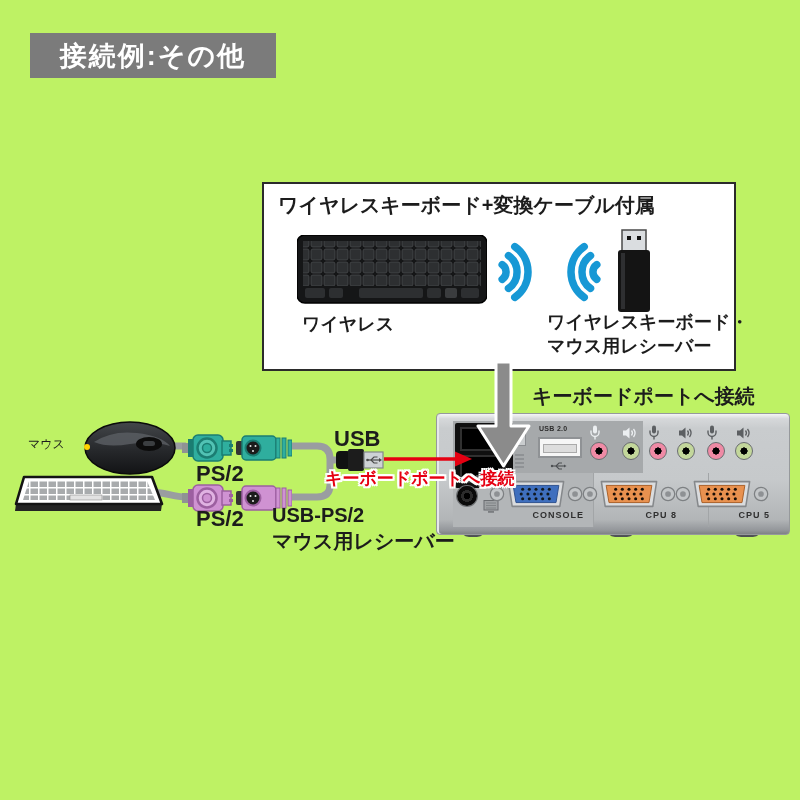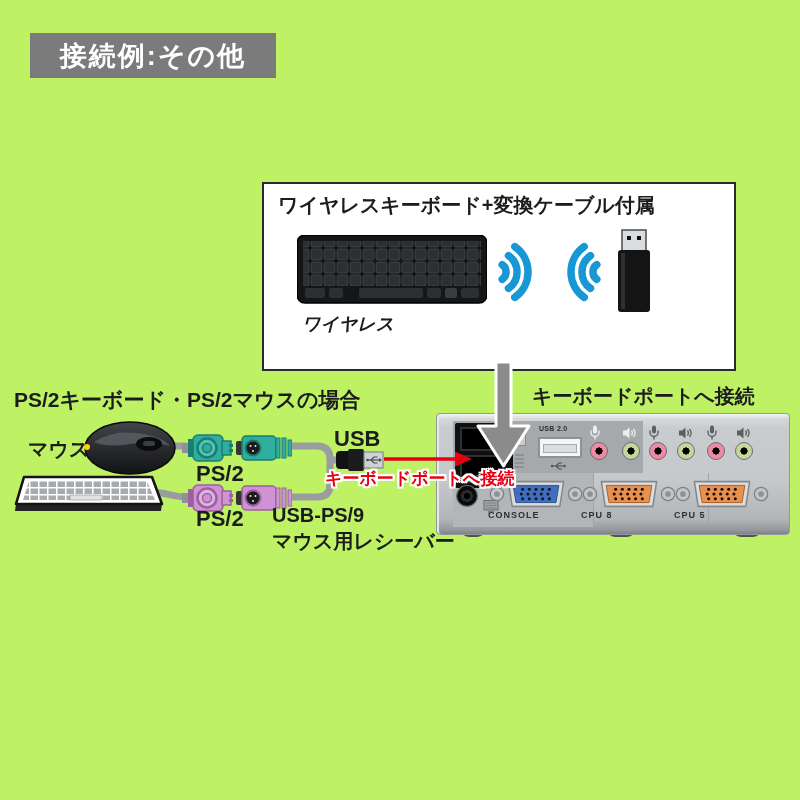--- a/index.html
+++ b/index.html
@@ -9,21 +9,21 @@
   
   .title-box{left:30px;top:33px;width:246px;height:45px;background:#7b7b7b;
              display:flex;align-items:center;justify-content:center;}
   .title-box span{color:#fff;font-size:27px;font-weight:bold;letter-spacing:2px;}
   
   .wbox{left:262px;top:182px;width:470px;height:185px;border:2px solid #2b2b2b;background:#fff;}
   .wbox-heading{position:absolute;left:14px;top:8px;font-size:20px;font-weight:bold;}
   .wlabel{position:absolute;font-size:18px;font-weight:bold;line-height:24px;white-space:nowrap;}
   
   .ps2-heading{left:14px;top:386px;font-size:21px;font-weight:bold;}
-  .jp-label{font-size:20px;font-weight:bold;white-space:nowrap;}
+  .jp-label{font-size:12px;font-weight:normal;white-space:nowrap;}
   .ps2-tag{font-size:22px;font-weight:bold;}
   .usb-tag{left:334px;top:426px;font-size:22px;font-weight:bold;text-align:right;}
   .red-note{left:325px;top:467px;font-size:17px;font-weight:bold;color:#e60012;z-index:10;white-space:nowrap;
     text-shadow:-2px -2px 0 #fff,2px -2px 0 #fff,-2px 2px 0 #fff,2px 2px 0 #fff,0 -2px 0 #fff,0 2px 0 #fff,-2px 0 0 #fff,2px 0 0 #fff;}
   .adapter-note{left:272px;top:502px;font-size:20px;font-weight:bold;line-height:26px;}
   .device-note{left:532px;top:383px;font-size:20px;font-weight:bold;white-space:nowrap;}
   
   .device{left:436px;top:413px;width:352px;height:128px;z-index:2;}
   .foot{position:absolute;height:13px;background:linear-gradient(#74777a,#4c4f52);
         border-radius:3px 3px 9px 9px;top:111px;z-index:0;}
@@ -38,21 +38,21 @@
   .pin{position:absolute;width:6px;height:3px;background:#4a4a4a;bottom:3px;}
   .tab{position:absolute;left:78px;top:14px;width:9px;height:16px;background:#c9ccce;border:1px solid #8a8d90;}
   .grille div{position:absolute;left:78px;width:9px;height:2px;background:#8f9295;}
   .usb20-label{position:absolute;left:102px;top:11px;font-size:7px;font-weight:bold;color:#2d2d2d;letter-spacing:0.3px;}
   .usb-port{position:absolute;left:101px;top:23px;width:44px;height:21px;background:#f6f6f6;
             border:2px solid #8f9295;box-sizing:border-box;}
   .usb-port i{position:absolute;left:3px;right:3px;bottom:3px;height:7px;background:#ddd;border:1px solid #aaa;}
   .jack{position:absolute;top:28px;width:18px;height:18px;border-radius:50%;border:1px solid #6a6d70;box-sizing:border-box;}
   .jack-pink{background:radial-gradient(circle,#000 0 3.5px,#ef8aa5 3.6px 100%);}
   .jack-green{background:radial-gradient(circle,#000 0 3.5px,#c3d79b 3.6px 100%);}
-  .vga-label{position:absolute;width:96px;text-align:left;top:96px;font-size:9px;font-weight:bold;
+  .vga-label{position:absolute;width:96px;text-align:right;top:96px;font-size:9px;font-weight:bold;
              color:#2f2f2f;letter-spacing:1px;}
   .dc-jack{position:absolute;left:20px;top:72px;width:20px;height:20px;border-radius:50%;
      background:radial-gradient(circle,#000 0 3px,#2b2b2b 3px 6px,#0a0a0a 6px 100%);box-shadow:0 0 0 1px #6f7275;}
   svg{display:block;}
   .z9{z-index:9;}
 </style>
 </head>
 <body>
 
 <div class="canvas">
@@ -104,26 +104,29 @@
     </svg>
 
     <svg class="abs" style="left:348px;top:44px;" width="44" height="88" viewBox="0 0 44 88">
       <rect x="10" y="2" width="24" height="21" fill="#dadde0" stroke="#4a4a4a" stroke-width="1.5"></rect>
       <rect x="15" y="8" width="4" height="4" fill="#111"></rect>
       <rect x="25" y="8" width="4" height="4" fill="#111"></rect>
       <rect x="6" y="22" width="32" height="62" rx="3" fill="#141414"></rect>
       <rect x="9" y="25" width="4" height="56" fill="#2e2f31"></rect>
     </svg>
 
-    <div class="wlabel" style="left:38px;top:128px;font-style:italic;">
+    <div class="wlabel" style="left:38px;top:128px;">
       <div>ワイヤレス</div>
     </div>
+    <div class="wlabel" style="left:283px;top:126px;">
+      <div>ワイヤレスキーボード・</div>
+      <div>マウス用レシーバー</div>
+    </div>
   </div>
 
-  <div class="abs ps2-heading">PS/2キーボード・PS/2マウスの場合</div>
   <div class="abs jp-label" style="left:28px;top:436px;">マウス</div>
 
   <svg class="abs" style="left:82px;top:420px;" width="96" height="55" viewBox="0 0 96 55">
     <defs>
       <linearGradient id="mbody" x1="0" y1="0" x2="0" y2="1">
         <stop offset="0" stop-color="#43464a"></stop>
           <stop offset="0.55" stop-color="#26282b"></stop>
           <stop offset="1" stop-color="#121315"></stop>
       </linearGradient>
     </defs>
@@ -204,21 +207,21 @@
       <path d="M43,14 L46,11 H49.5"></path>
       <path d="M43,14 L46,17 H49.5"></path>
     </g>
     <circle cx="39.5" cy="14" r="1.3" fill="#4a4a4a"></circle>
     <polygon points="51,12 54,14 51,16" fill="#4a4a4a"></polygon>
   </svg>
 
   <div class="abs red-note">キーボードポートへ接続</div>
 
   <div class="abs jp-label adapter-note">
-    <div>USB-PS/9</div>
+    <div>USB-PS/2</div>
     <div>マウス用レシーバー</div>
   </div>
 
   <div class="abs device-note">キーボードポートへ接続</div>
 
   <div class="abs device">
     <div class="foot" style="left:24px;width:26px;"></div>
     <div class="foot" style="left:170px;width:30px;"></div>
     <div class="foot" style="left:296px;width:30px;"></div>
 

